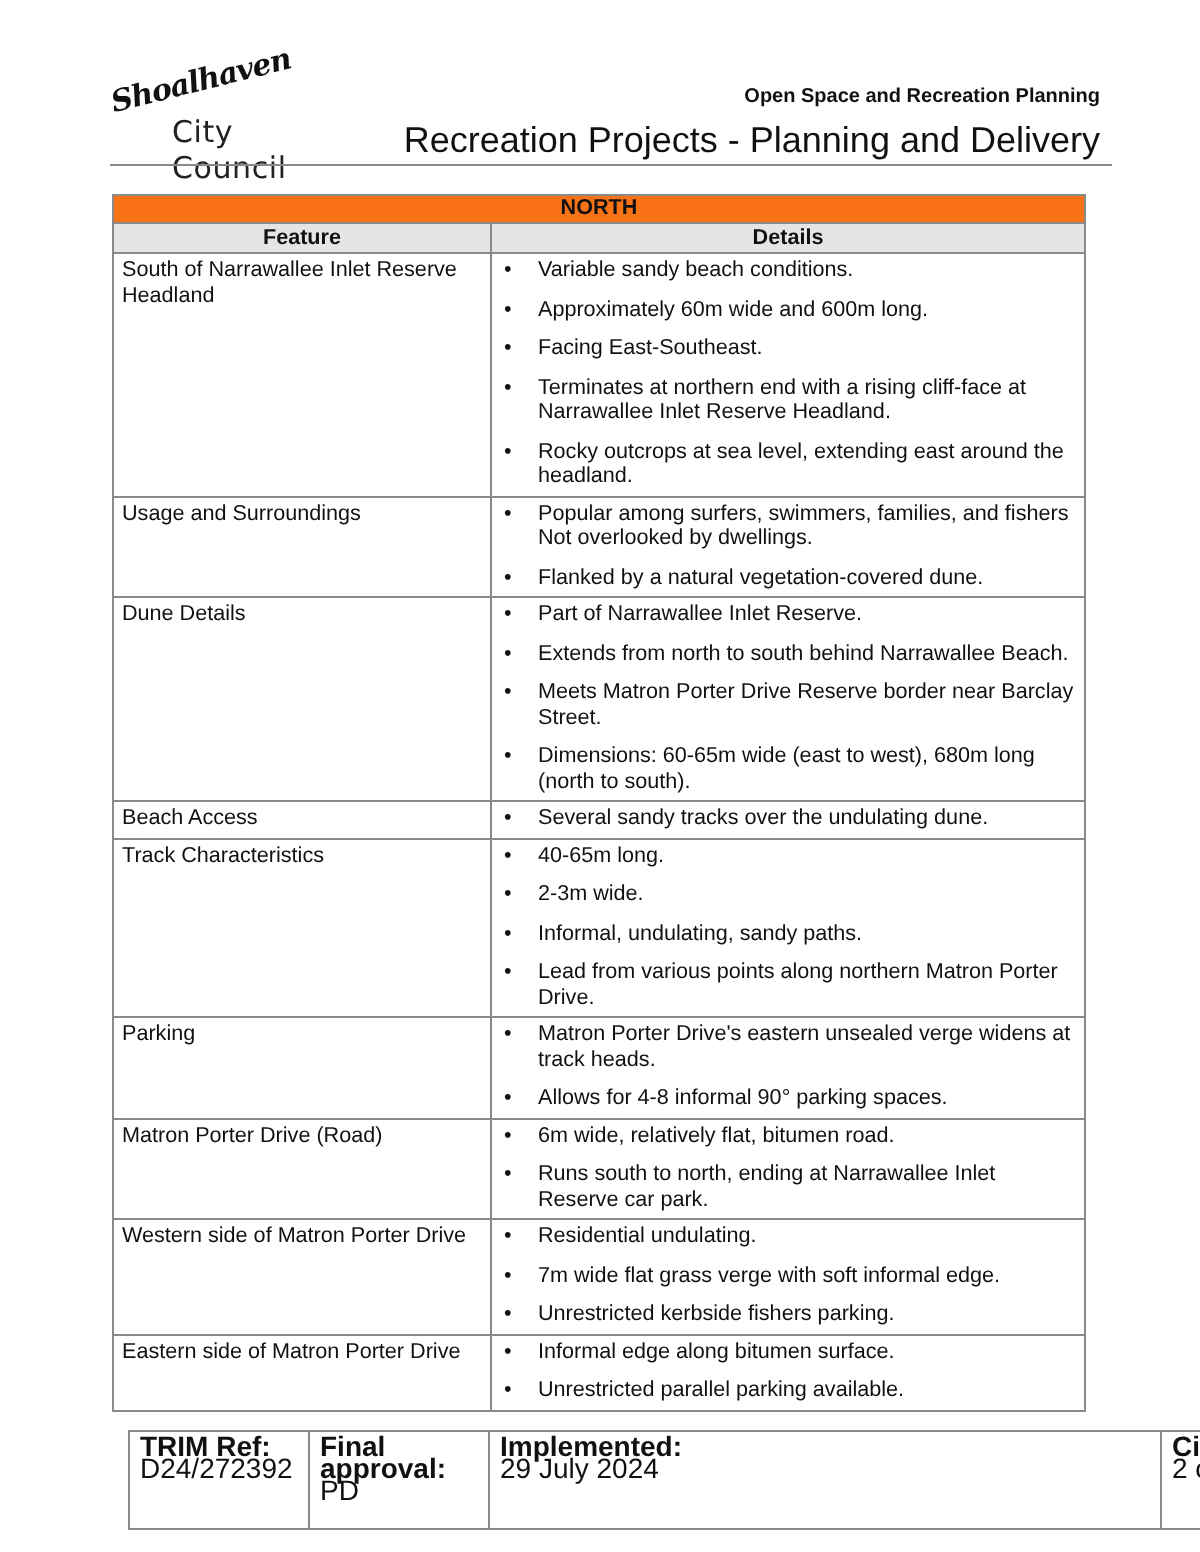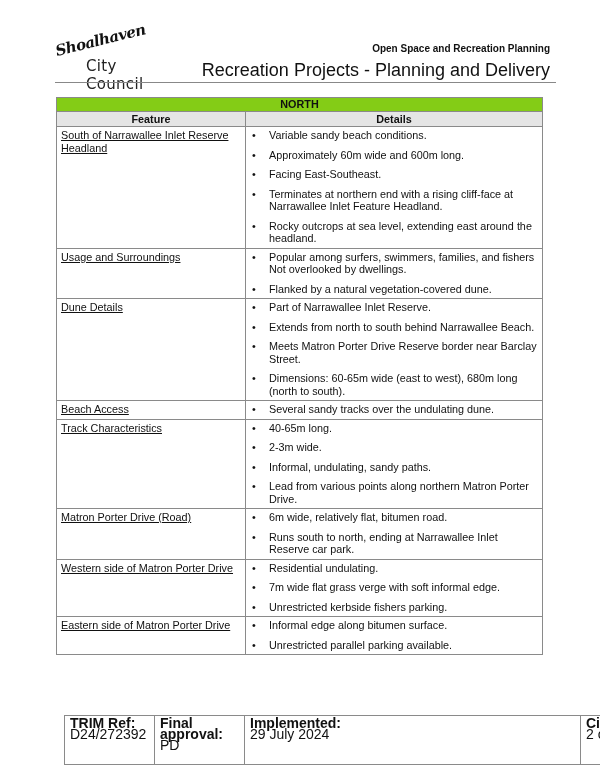--- a/index.html
+++ b/index.html
@@ -5,23 +5,23 @@
   html, body { margin: 0; padding: 0; background: #ffffff; }
   body { width: 600px; height: 776px; position: relative; overflow: hidden; font-family: "Liberation Sans", sans-serif; color: #111; }
   .logo { position: absolute; left: 56px; top: 40px; width: 100px; height: 36px; }
   .logo .script { position: absolute; left: 2px; top: 2px; font-family: "DejaVu Serif", serif; font-style: italic; font-weight: bold; font-size: 15px; letter-spacing: -0.5px; transform: rotate(-14deg); transform-origin: left bottom; color: #111; }
   .logo .council { position: absolute; left: 30px; top: 17px; font-family: "DejaVu Sans", sans-serif; font-size: 15px; color: #222; letter-spacing: 0.3px; }
   .hdr-title { position: absolute; right: 50px; top: 43px; font-size: 10px; font-weight: bold; text-align: right; }
   .hdr-sub { position: absolute; right: 50px; top: 60px; font-size: 18px; text-align: right; }
   .hdr-rule { position: absolute; left: 55px; top: 82px; width: 501px; height: 1px; background: #888; }
   table.main { position: absolute; left: 56px; top: 97px; width: 487px; border-collapse: collapse; font-size: 10.8px; }
   table.main td, table.main th { border: 1px solid #8a8a8a; vertical-align: top; padding: 0; }
-  .north { background: #84cc16; font-weight: bold; text-align: center; height: 13px; line-height: 13px; }
+  .north { background: #f97316; font-weight: bold; text-align: center; height: 13px; line-height: 13px; }
   .colhead { background: #e5e5e5; font-weight: bold; text-align: center; height: 14px; line-height: 14px; }
-  td.feature { width: 180px; padding: 2px 4px 2px 4px !important; line-height: 12.5px; text-decoration: underline; }
+  td.feature { width: 180px; padding: 2px 4px 2px 4px !important; line-height: 12.5px; }
   td.details { padding: 2px 4px 3px 6px !important; }
   ul.bl { list-style: none; margin: 0; padding: 0; }
   ul.bl li { position: relative; padding-left: 17px; line-height: 12.5px; margin-bottom: 7px; }
   ul.bl li:last-child { margin-bottom: 0; }
   ul.bl li .bullet { position: absolute; left: 0; top: 0; }
   table.footer { position: absolute; left: 64px; top: 715px; width: 576px; border-collapse: collapse; font-size: 14px; }
   table.footer td { border: 1px solid #8a8a8a; vertical-align: top; padding: 2px 5px 13px 5px; line-height: 11px; }
   table.footer .lbl { font-weight: bold; display: block; }
 </style>
 </head>
@@ -46,21 +46,21 @@
   </tr>
   </tbody>
     <tbody id="rows">
       <tr>
         <td class="feature">South of Narrawallee Inlet Reserve Headland</td>
         <td class="details">
           <ul class="bl">
             <li><span class="bullet">•</span><span>Variable sandy beach conditions.</span></li>
             <li><span class="bullet">•</span><span>Approximately 60m wide and 600m long.</span></li>
             <li><span class="bullet">•</span><span>Facing East-Southeast.</span></li>
-            <li><span class="bullet">•</span><span>Terminates at northern end with a rising cliff-face at Narrawallee Inlet Feature Headland.</span></li>
+            <li><span class="bullet">•</span><span>Terminates at northern end with a rising cliff-face at Narrawallee Inlet Reserve Headland.</span></li>
             <li><span class="bullet">•</span><span>Rocky outcrops at sea level, extending east around the headland.</span></li>
           </ul>
         </td>
       </tr>
       <tr>
         <td class="feature">Usage and Surroundings</td>
         <td class="details">
           <ul class="bl">
             <li><span class="bullet">•</span><span>Popular among surfers, swimmers, families, and fishers Not overlooked by dwellings.</span></li>
             <li><span class="bullet">•</span><span>Flanked by a natural vegetation-covered dune.</span></li>
@@ -87,20 +87,29 @@
         </td>
       </tr>
       <tr>
         <td class="feature">Track Characteristics</td>
         <td class="details">
           <ul class="bl">
             <li><span class="bullet">•</span><span>40-65m long.</span></li>
             <li><span class="bullet">•</span><span>2-3m wide.</span></li>
             <li><span class="bullet">•</span><span>Informal, undulating, sandy paths.</span></li>
             <li><span class="bullet">•</span><span>Lead from various points along northern Matron Porter Drive.</span></li>
+          </ul>
+        </td>
+      </tr>
+      <tr>
+        <td class="feature">Parking</td>
+        <td class="details">
+          <ul class="bl">
+            <li><span class="bullet">•</span><span>Matron Porter Drive's eastern unsealed verge widens at track heads.</span></li>
+            <li><span class="bullet">•</span><span>Allows for 4-8 informal 90° parking spaces.</span></li>
           </ul>
         </td>
       </tr>
       <tr>
         <td class="feature">Matron Porter Drive (Road)</td>
         <td class="details">
           <ul class="bl">
             <li><span class="bullet">•</span><span>6m wide, relatively flat, bitumen road.</span></li>
             <li><span class="bullet">•</span><span>Runs south to north, ending at Narrawallee Inlet Reserve car park.</span></li>
           </ul>

